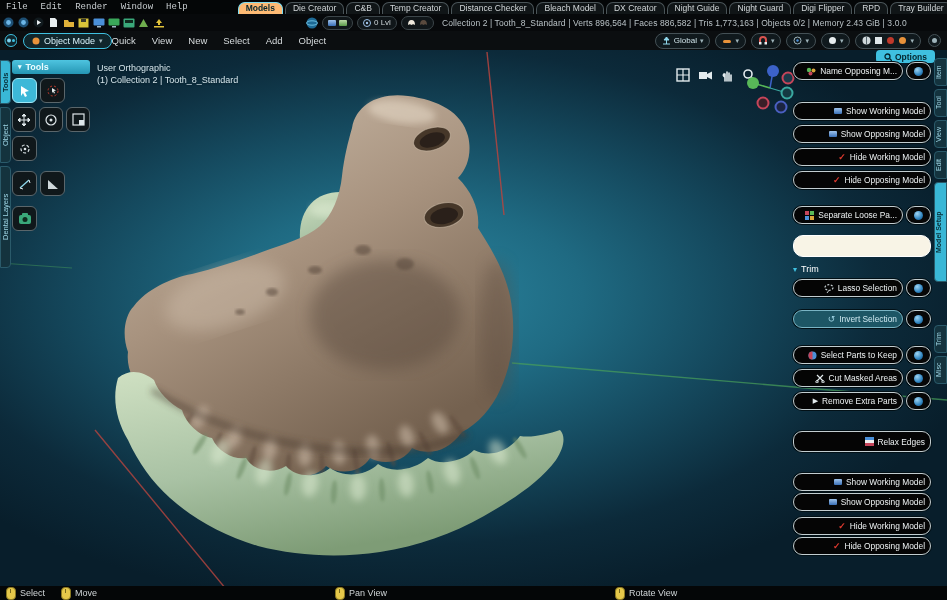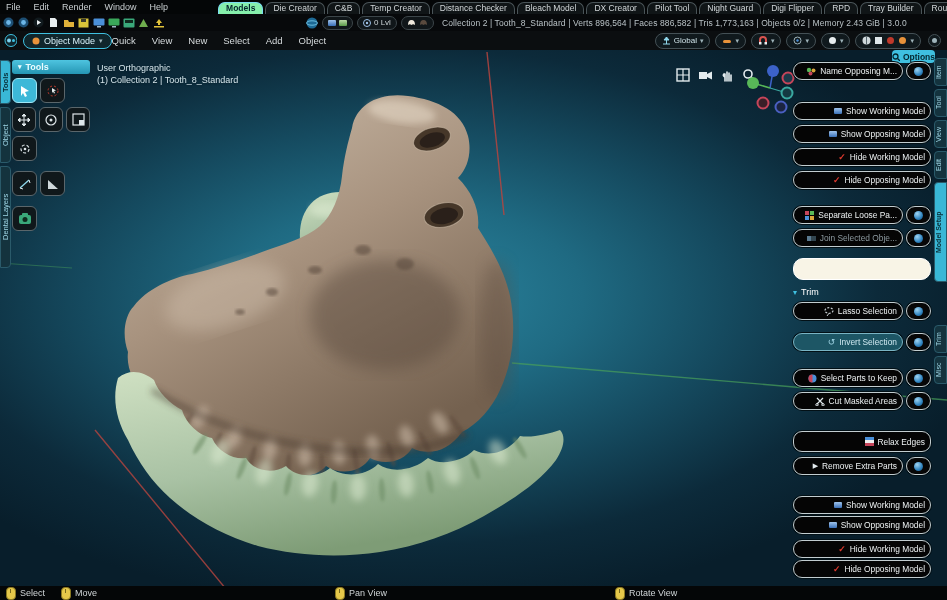--- a/index.html
+++ b/index.html
@@ -2,25 +2,25 @@
 <html><head>
 <meta charset="utf-8">
 <style>
   html,body{margin:0;padding:0;}
   body{width:947px;height:600px;overflow:hidden;background:#06141c;
        font-family:"Liberation Sans",sans-serif;color:#dfe7ea;position:relative;}
   .bar{position:absolute;left:0;right:0;display:flex;align-items:center;}
   
   .menubar{top:0;height:14px;background:#040607;font-size:9px;z-index:30;}
   .menus{display:flex;gap:13px;padding:0 10px 0 6px;color:#c9ced1;}
-  .menus span{cursor:default;}
+  .menus span{cursor:default;font-family:Liberation Mono, monospace;}
   .wtabs{display:flex;align-items:flex-end;height:14px;gap:2px;margin-left:40px;flex:1;}
   .t{font-size:8.5px;line-height:11px;padding:0 7px;background:#101517;color:#d2d7d9;
      border:1px solid #4a5458;border-bottom:none;border-radius:7px 7px 0 0;white-space:nowrap;}
-  .t.on{background:#86efac;color:#04262e;font-weight:bold;border-color:#7adcf2;text-align:right;}
+  .t.on{background:#fdba74;color:#04262e;font-weight:bold;border-color:#7adcf2;text-align:right;}
   
   .toolbar2{top:14px;height:17px;background:#07090b;z-index:29;font-size:8.5px;}
   .ico{width:13px;height:12px;margin-left:2px;display:inline-flex;align-items:center;justify-content:center;}
   .pill{display:inline-flex;align-items:center;gap:3px;height:12px;padding:0 5px;margin-left:4px;
         background:#101619;border:1px solid #3c464a;border-radius:7px;color:#cdd4d7;font-size:8px;}
   .stats{margin-left:8px;color:#b9c2c6;white-space:nowrap;letter-spacing:.1px;}
   .dotblue{width:9px;height:9px;border-radius:50%;background:radial-gradient(circle at 35% 30%,#9fd4f2,#2f84c0 60%,#16486e);}
   
   .header3{top:31px;height:19px;background:#0b0e10;z-index:28;font-size:9.5px;}
   .modepill{display:flex;align-items:center;gap:4px;height:14px;padding:0 8px;margin-left:6px;
@@ -31,21 +31,21 @@
          border:1px solid #445055;border-radius:8px;color:#cfe2e8;font-size:8px;}
   .caret{font-size:7px;color:#9fb4bb;}
   
   .viewport{position:absolute;top:50px;left:0;right:0;bottom:14px;
     background:radial-gradient(ellipse 62% 58% at 43% 46%,#2b86a0 0%,#1f6a82 30%,#154a5f 55%,#0c2a3a 80%,#081e2b 100%);}
   .scene{position:absolute;inset:0;}
   .vinfo{position:absolute;left:97px;top:12px;font-size:9px;line-height:12px;color:#d5e4ea;text-shadow:0 1px 2px #05202b;}
   .vicons{position:absolute;left:676px;top:18px;display:flex;gap:8px;}
   .vicons svg{display:block;}
   .gizmo{position:absolute;left:744px;top:12px;}
-  .optpill{position:absolute;right:12px;top:0px;height:13px;padding:0 0;display:flex;align-items:center;gap:3px;
+  .optpill{position:absolute;right:12px;top:0px;height:13px;padding:0 8px;display:flex;align-items:center;gap:3px;
            background:#3fc0e0;color:#04262e;font-size:8.5px;font-weight:bold;border-radius:4px;}
   
   .ltabs{position:absolute;left:0;top:10px;width:11px;display:flex;flex-direction:column;gap:3px;}
   .vtab{writing-mode:vertical-rl;transform:rotate(180deg);font-size:7.5px;text-align:center;
         background:#14333e;color:#9fd6e6;border:1px solid #2a5a6a;border-radius:4px 0 0 4px;padding:4px 0;}
   .vtab.on{background:#39b7d6;color:#062a33;font-weight:bold;}
   
   .tpanel{position:absolute;left:12px;top:10px;width:78px;}
   .thead{background:linear-gradient(#4ec4e0,#2596b4);color:#eafcff;font-size:9px;font-weight:bold;
          padding:2px 6px;border-radius:3px;display:flex;gap:4px;align-items:center;}
@@ -90,21 +90,21 @@
     <span>Help</span>
   </div>
   <div class="wtabs">
     <span class="t on">Models</span>
     <span class="t">Die Creator</span>
     <span class="t">C&amp;B</span>
     <span class="t">Temp Creator</span>
     <span class="t">Distance Checker</span>
     <span class="t">Bleach Model</span>
     <span class="t">DX Creator</span>
-    <span class="t">Pilot Tool</span>
+    <span class="t">Night Guide</span>
     <span class="t">Night Guard</span>
     <span class="t">Digi Flipper</span>
     <span class="t">RPD</span>
     <span class="t">Tray Builder</span>
     <span class="t">Roundtable</span>
 
   </div>
 </div>
 
 <div class="bar toolbar2">
@@ -567,34 +567,20 @@
               <rect x="0" y="5" width="4" height="4" fill="#4a90d9"></rect>
               <rect x="5" y="5" width="4" height="4" fill="#d9a43a"></rect>
             </svg>
           </span>
         <span>Separate Loose Pa...</span>
       </div>
       <div class="helper">
           <span class="dotblue"></span>
         </div>
     </div>
-    <div class="rrow">
-      <div class="rbtn">
-        <span class="bic">
-            <svg width="9" height="9">
-              <rect x="0" y="2" width="5" height="5" fill="#5a7a90"></rect>
-              <rect x="4" y="2" width="5" height="5" fill="#32454f"></rect>
-            </svg>
-          </span>
-        <span class="dim">Join Selected Obje...</span>
-      </div>
-      <div class="helper">
-          <span class="dotblue"></span>
-        </div>
-    </div>
 
     <div class="wfield"></div>
 
     <div class="sechead">
       <span class="ar">▾</span>
       <span>Trim</span>
     </div>
 
     <div class="rrow">
       <div class="rbtn">
@@ -643,41 +629,41 @@
               <circle cx="2" cy="7.8" r="1.2" fill="none" stroke="#e3ebee"></circle>
               <circle cx="8" cy="7.8" r="1.2" fill="none" stroke="#e3ebee"></circle>
             </svg>
           </span>
         <span>Cut Masked Areas</span>
       </div>
       <div class="helper">
           <span class="dotblue"></span>
         </div>
     </div>
+    <div class="rrow">
+      <div class="rbtn">
+        <span class="bic" style="color:#e3ebee;font-size:7px">▶</span>
+        <span>Remove Extra Parts</span>
+      </div>
+      <div class="helper">
+          <span class="dotblue"></span>
+        </div>
+    </div>
+
     <div class="rrow" style="margin-top:16px">
       <div class="rbtn" style="height:19px">
         <span class="bic">
             <svg width="9" height="9">
               <rect x="0" y="0" width="9" height="3" fill="#4a90d9"></rect>
               <rect x="0" y="3" width="9" height="3" fill="#f0f0f0"></rect>
               <rect x="0" y="6" width="9" height="3" fill="#c5455a"></rect>
             </svg>
           </span>
         <span>Relax Edges</span>
       </div>
-    </div>
-
-    <div class="rrow">
-      <div class="rbtn">
-        <span class="bic" style="color:#e3ebee;font-size:7px">▶</span>
-        <span>Remove Extra Parts</span>
-      </div>
-      <div class="helper">
-          <span class="dotblue"></span>
-        </div>
     </div>
 
     <div class="rrow" style="margin-top:16px;margin-bottom:2px">
       <div class="rbtn">
         <span class="bic mon"></span>
         <span>Show Working Model</span>
       </div>
     </div>
     <div class="rrow" style="margin-bottom:6px">
       <div class="rbtn">

